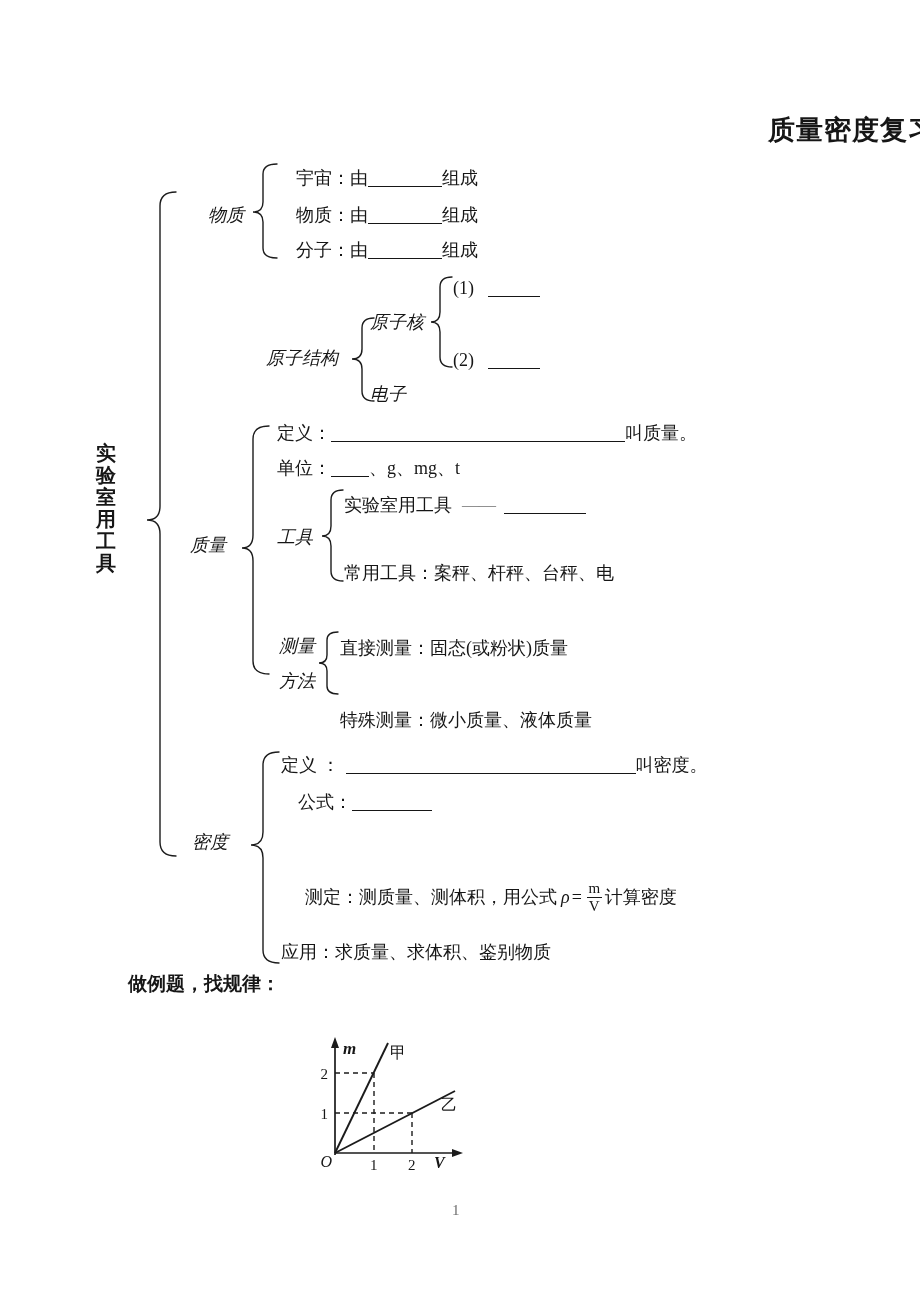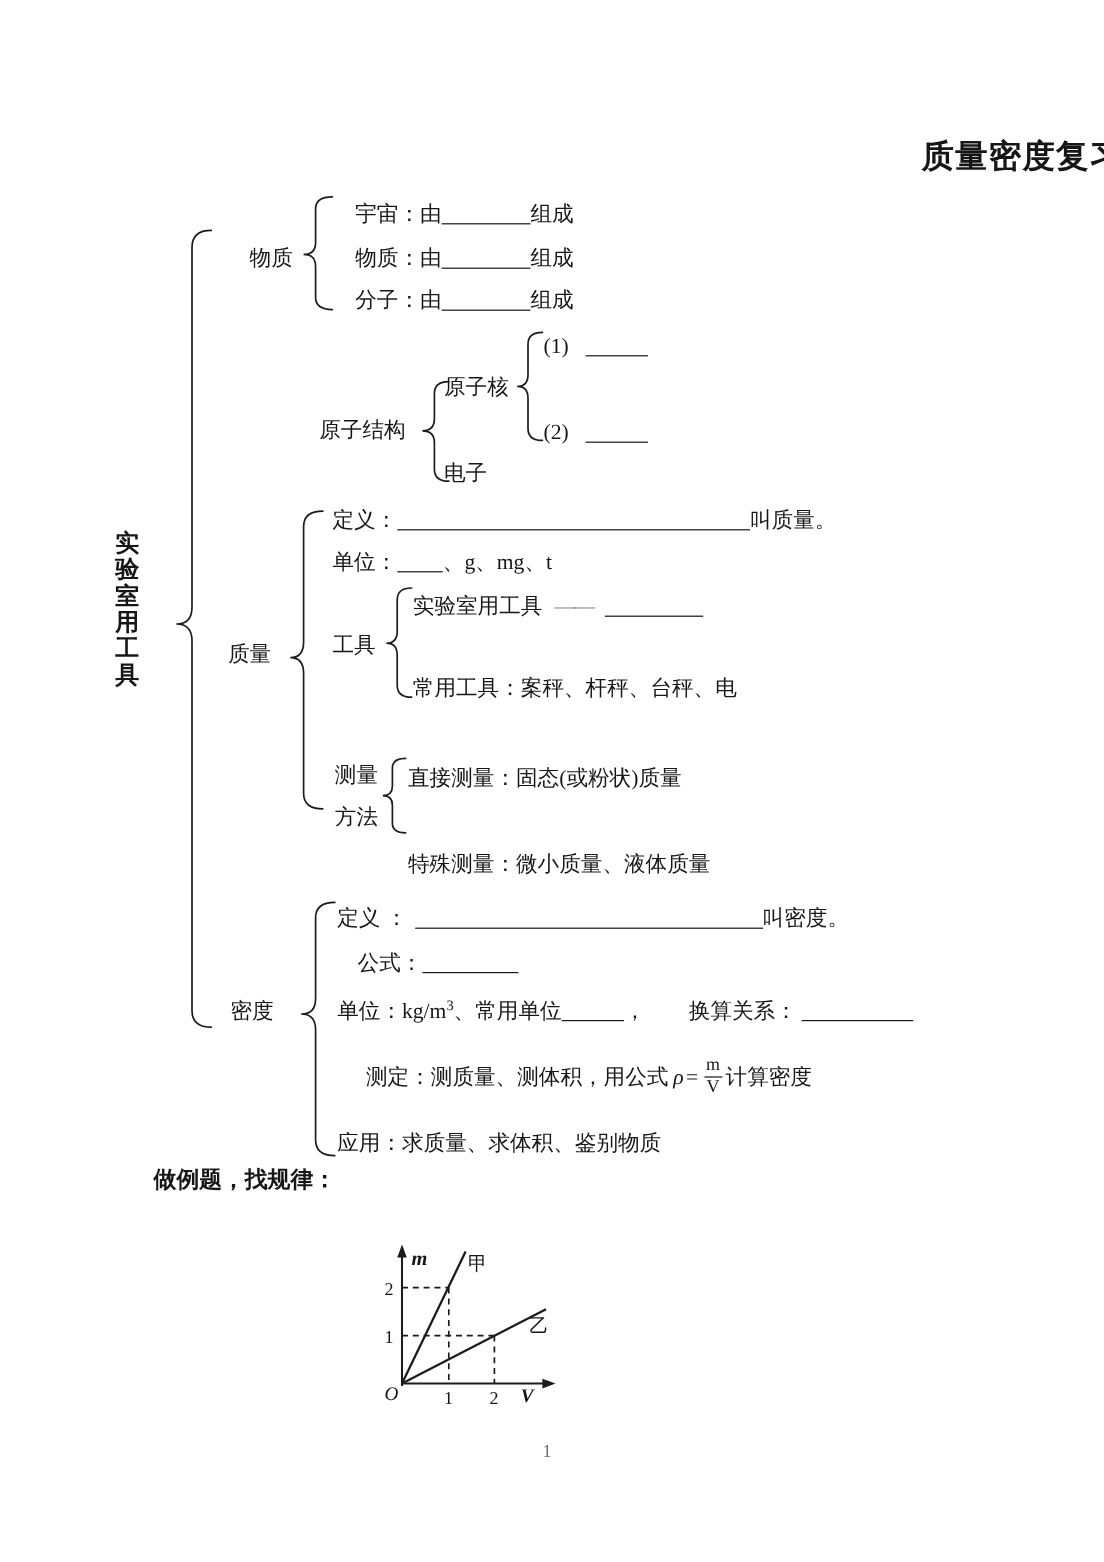--- a/index.html
+++ b/index.html
@@ -8,21 +8,21 @@
     position:relative; width:920px; height:1302px; background:#fff;
     font-family:"Liberation Serif","DejaVu Serif",serif; color:#161616;
     overflow:hidden;
   }
   .title {
     position:absolute; top:112px; left:16px; width:920px; text-align:right;
     font-family:"Liberation Sans","DejaVu Sans",sans-serif;
     font-weight:bold; font-size:27px; letter-spacing:1px;
   }
   .row { position:absolute; white-space:nowrap; font-size:18px; line-height:22px; }
-  .lbl { position:absolute; white-space:nowrap; font-size:18px; line-height:22px; }
+  .lbl { position:absolute; white-space:nowrap; font-size:18px; line-height:22px;font-style:italic; }
   .blank {
     display:inline-block; border-bottom:1.5px solid #161616;
     height:1em; vertical-align:-3px;
   }
   .dash { color:#8d8d8d; letter-spacing:-2px; margin:0 10px 0 10px; }
   .sup { font-size:12px; vertical-align:6px; }
   .boldsans { font-family:"Liberation Sans","DejaVu Sans",sans-serif; font-weight:bold; }
   .root-label {
     position:absolute; left:93px; top:442px; width:26px;
     font-family:"Liberation Sans","DejaVu Sans",sans-serif;
@@ -99,23 +99,20 @@
   <div class="row" style="left:340px;top:637px">直接测量：固态(或粉状)质量</div>
   <div class="row" style="left:340px;top:709px">特殊测量：微小质量、液体质量</div>
 
   <div class="lbl" style="left:192px;top:831px">密度</div>
   <div class="row" style="left:281px;top:754px">
     <span>定义 ：</span><span class="blank" style="width:290px;margin-left:6px"></span><span>叫密度。</span>
   </div>
   <div class="row" style="left:298px;top:791px">
     <span>公式：</span><span class="blank" style="width:80px"></span>
   </div>
-  <div class="row" style="left:281px;top:827px">
-    <span>单位：kg/m</span><span class="sup">3</span><span>、常用单位</span><span class="blank" style="width:52px"></span><span>，</span><span style="margin-left:36px">换算关系：</span><span class="blank" style="width:93px;margin-left:4px"></span>
-  </div>
   <div class="row flexrow" style="left:281px;top:874px;height:46px">
     <span>测定：测质量、测体积，用公式</span>
       <span class="rho">ρ</span>
       <span class="eq">=</span>
       <span class="frac">
         <span class="num">m</span>
         <span class="den">V</span>
       </span>
       <span>计算密度</span>
   </div>

